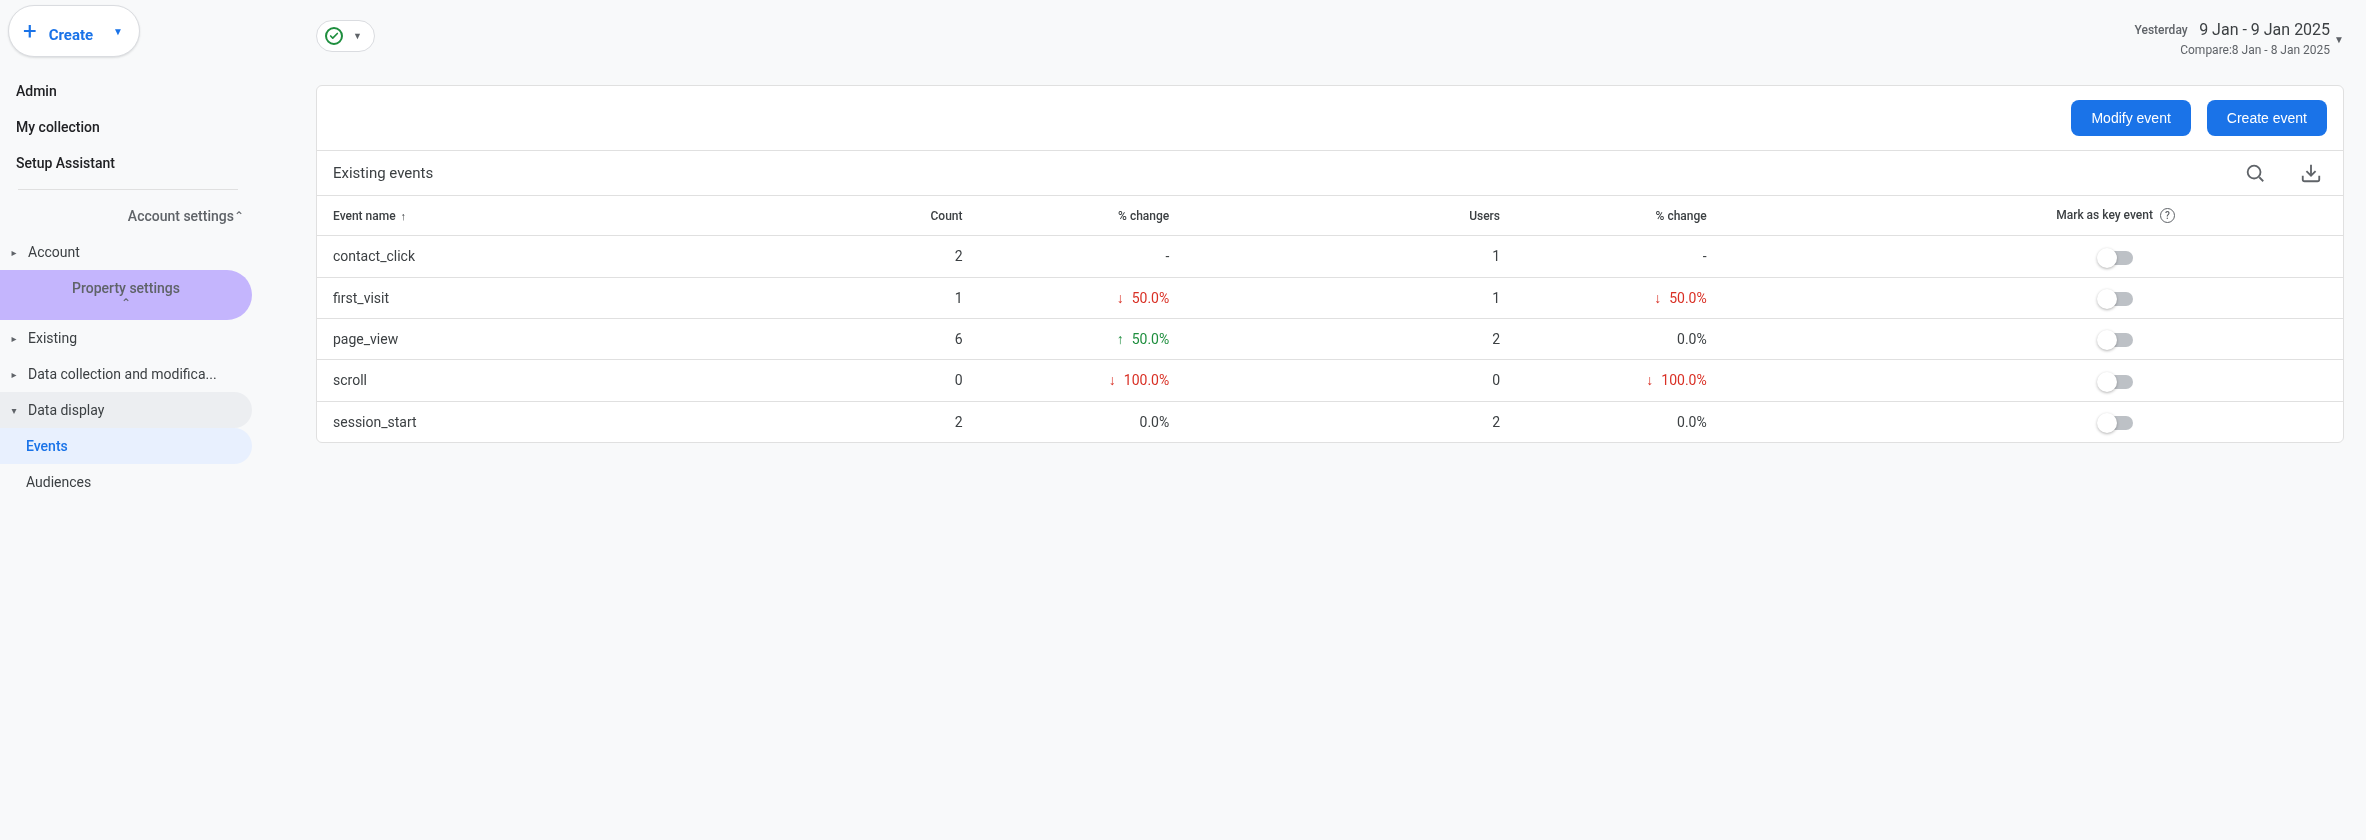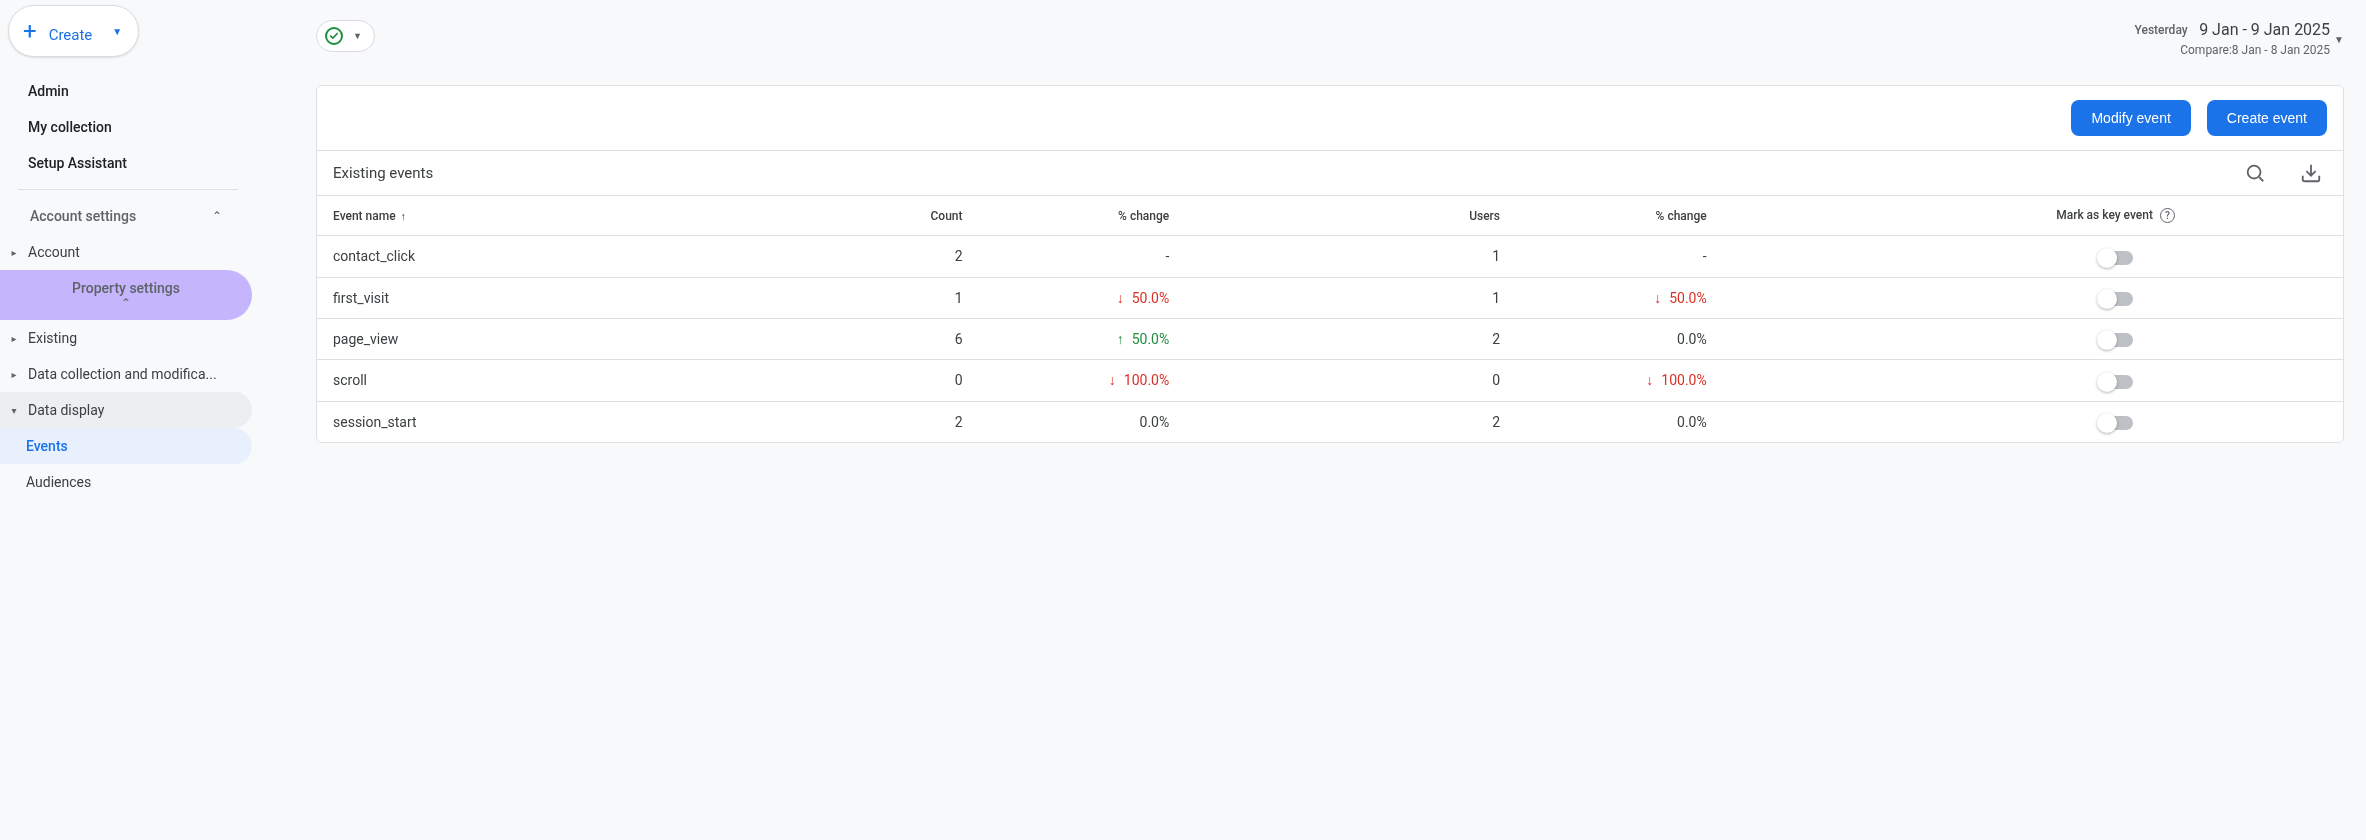--- a/index.html
+++ b/index.html
@@ -25,35 +25,35 @@
     border: 1px solid #dadce0;
     border-radius: 28px;
     padding: 12px 16px 12px 14px;
     margin-left: 8px;
     margin-bottom: 16px;
     cursor: pointer;
     box-shadow: 0 1px 2px rgba(60,64,67,.15);
     gap: 12px;
   }
   .create-btn .plus { color:#1a73e8; font-size:24px; line-height:1; font-weight:400;}
-  .create-btn .label { color:#1a73e8; font-size:15px; font-weight:400;margin-top:8px;}
+  .create-btn .label { color:#1a73e8; font-size:15px; font-weight:700;margin-top:8px;}
   .create-btn .chev { color:#1a73e8; font-size:10px; margin-left:8px;}
   .nav-section { padding: 0 0; }
   .nav-link {
     display:block;
-    padding: 10px 28px;
+    padding: 10px 16px;
     font-size:14px;
     color:#202124;
     cursor:pointer;
     font-weight:500;
   }
   .nav-divider { border:none; border-top:1px solid #e0e0e0; margin:8px 18px; }
   .group-header {
-    display:flex; align-items:center; justify-content:space-between;
-    padding:10px 30px; color:#5f6368; font-weight:500; font-size:14px;
+    display:flex; align-items:center; justify-content:flex-end;
+    padding:10px 8px; color:#5f6368; font-weight:500; font-size:14px;
     border-radius: 0 28px 28px 0; margin-right:4px;
     cursor:pointer;
   }
   .group-header.shaded { background:#c4b5fd;flex-direction:column; }
   .group-header .chev-up { font-size:12px; color:#5f6368;}
   .tree-item {
     display:flex; align-items:center; gap:10px;
     padding:10px 18px 10px 10px; font-size:14px; color:#3c4043;
     cursor:pointer;
   }

